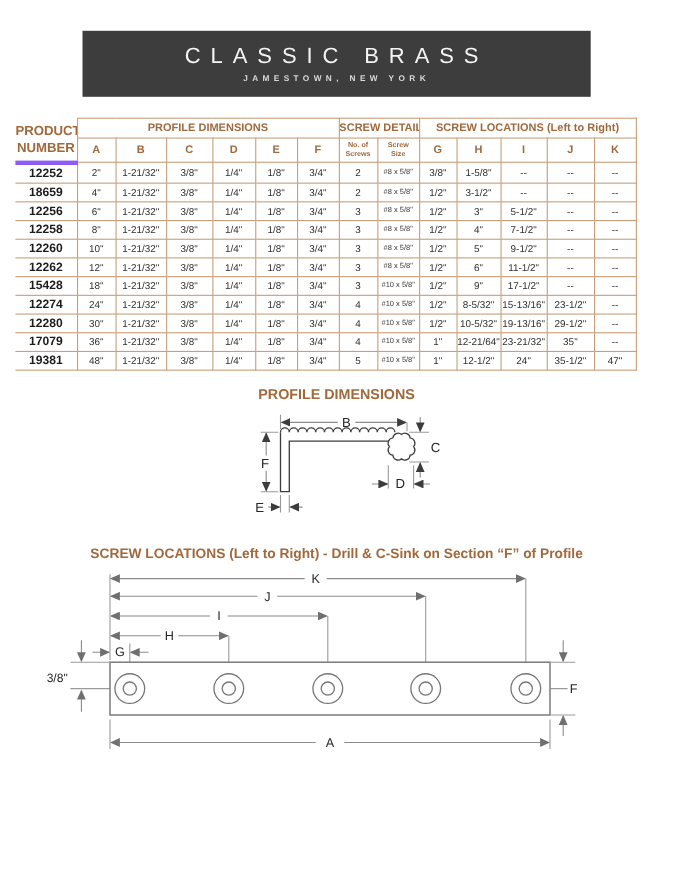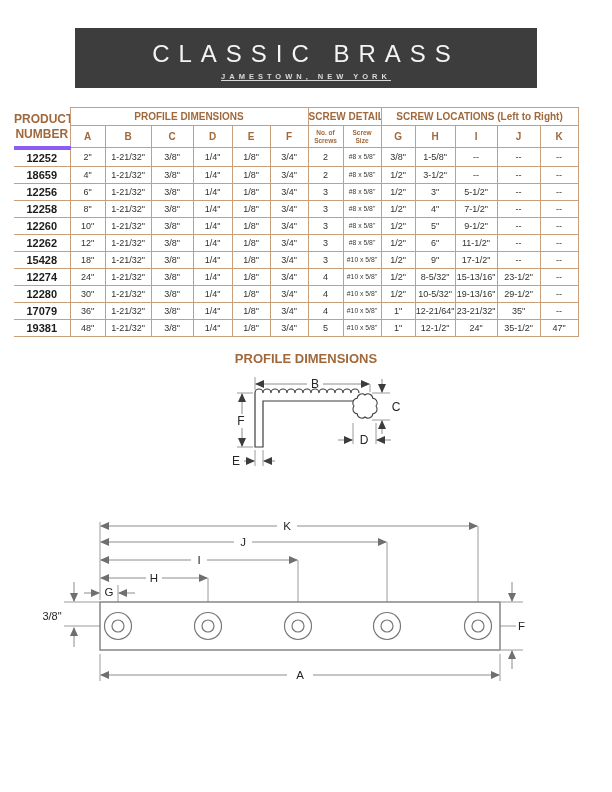--- a/index.html
+++ b/index.html
@@ -2,22 +2,22 @@
 <html><head>
 <meta charset="utf-8">
 <style>
   html,body{margin:0;padding:0;background:#fff;}
   .page{position:relative;width:612px;height:792px;background:#ffffff;
         font-family:"Liberation Sans",sans-serif;overflow:hidden;}
 
   
   .brand{position:absolute;left:75px;top:28px;width:462px;height:60px;
          background:#3E3D3D;color:#fff;text-align:center;}
-  .brand-name{margin-top:12px;font-size:24px;letter-spacing:9px;color:#F4F4F4;}
-  .brand-loc{margin-top:4px;font-size:7.5px;letter-spacing:4px;color:#D9D9D9;font-weight:bold;text-decoration:underline;}
+  .brand-name{margin-top:12px;font-size:20px;letter-spacing:9px;color:#F4F4F4;}
+  .brand-loc{margin-top:4px;font-size:7.5px;letter-spacing:4px;color:#D9D9D9;font-weight:bold;}
 
   
   table.spec{position:absolute;left:14px;top:107px;width:564px;
              border-collapse:collapse;table-layout:fixed;}
   .spec th,.spec td{border:1px solid #C89F7A;padding:0;text-align:center;
              vertical-align:middle;overflow:hidden;white-space:nowrap;}
   .spec th.group{height:17px;font-size:10px;font-weight:bold;color:#A0693C;}
   .spec th.letter{height:21px;font-size:10px;font-weight:bold;color:#A0693C;}
   .spec th.small{font-size:6.5px;line-height:1.15;font-weight:bold;color:#A0693C;}
   .spec th.prod-h{border-top:none;border-left:none;border-bottom:4px solid #8b5cf6;
@@ -317,20 +317,21 @@
     <line class="dim" x1="172" y1="64" x2="172" y2="51" marker-end="url(#ahd)"></line>
     <text x="186" y="41" font-size="12" text-anchor="middle">C</text>
 
     <line class="ext" x1="143" y1="53" x2="143" y2="74"></line>
     <line class="ext" x1="166" y1="53" x2="166" y2="74"></line>
     <line class="dim" x1="128" y1="70" x2="142" y2="70" marker-end="url(#ahd)"></line>
     <line class="dim" x1="181" y1="70" x2="167" y2="70" marker-end="url(#ahd)"></line>
     <text x="154" y="74" font-size="12" text-anchor="middle">D</text>
   </svg>
 
+  <div class="stitle">SCREW LOCATIONS (Left to Right) - Drill &amp; C-Sink on Section “F” of Profile</div>
 
   <svg class="screw-svg" width="560" height="175" viewBox="0 0 560 175">
     <defs>
       <marker id="ahg" markerWidth="9" markerHeight="8" refX="8" refY="4" orient="auto">
         <path d="M0,0 L9,4 L0,8 z" fill="#6f6f6f"></path>
       </marker>
     </defs>
 
     <line class="ext" x1="70" y1="4" x2="70" y2="82"></line>
     <line class="ext" x1="448" y1="8" x2="448" y2="94"></line>

